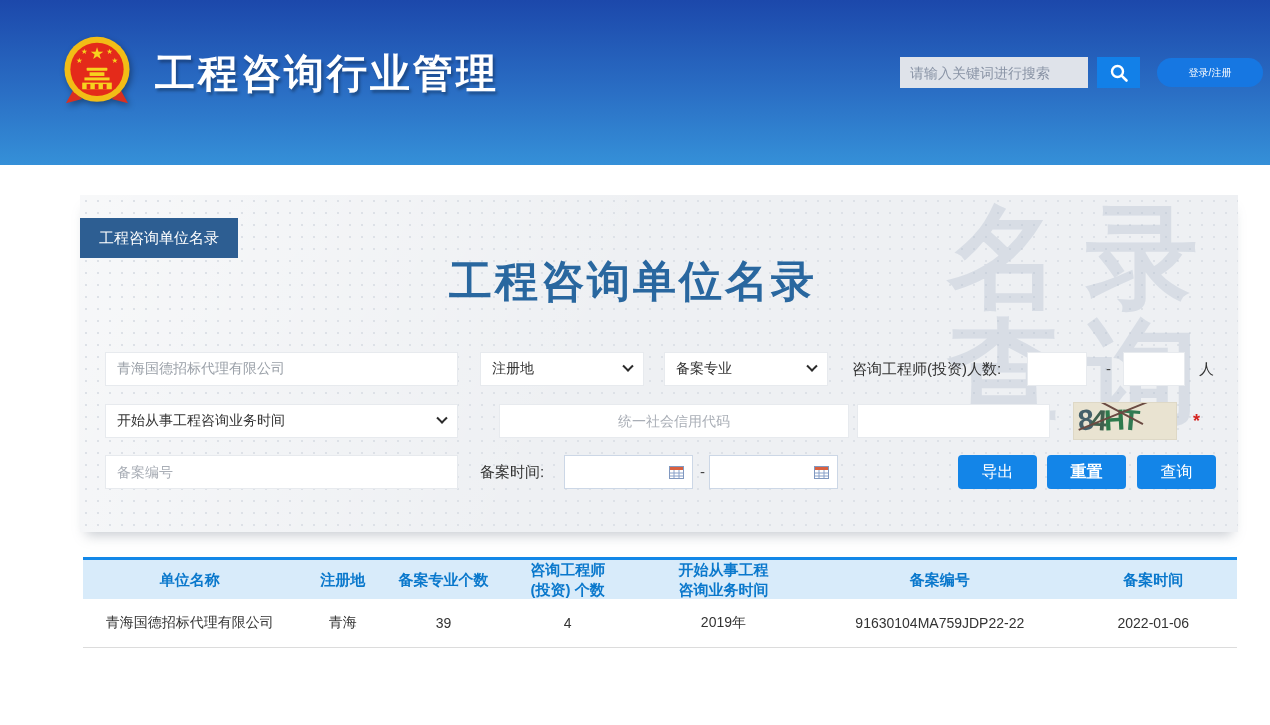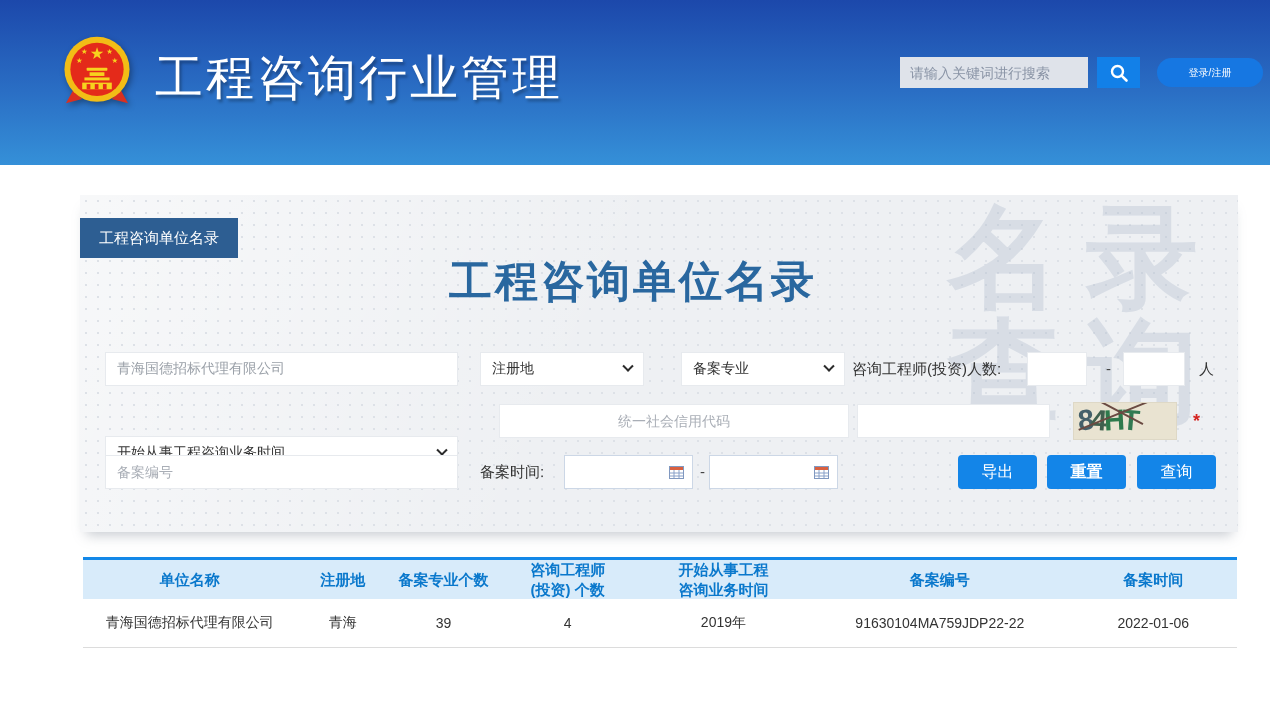--- a/index.html
+++ b/index.html
@@ -4,22 +4,22 @@
 <style>
   * { margin:0; padding:0; box-sizing:border-box; }
   body { background:#fff; font-family:"Liberation Sans", sans-serif; }
   .page { position:relative; width:1270px; height:725px; background:#fff; overflow:hidden; }
 
   
   .hdr { position:absolute; left:0; top:0; width:1270px; height:165px;
          background:linear-gradient(180deg,#1c48ab 0%, #2a6ec4 55%, #3590d8 100%); }
   .emblem { position:absolute; left:60px; top:32px; width:74px; height:82px;
             filter:drop-shadow(2px 3px 3px rgba(0,0,0,.35)); }
-  .site-title { position:absolute; left:155px; top:46px; color:#fff; font-size:48px;
-                font-weight:normal; letter-spacing:3px; text-shadow:2px 3px 3px rgba(0,0,0,.3); }
+  .site-title { position:absolute; left:155px; top:46px; color:#fff; font-size:40px;
+                font-weight:bold; letter-spacing:3px; text-shadow:2px 3px 3px rgba(0,0,0,.3); }
   .searchbox { position:absolute; left:900px; top:57px; display:flex;gap:9px; }
   .searchbox input { width:188px; height:31px; border:none; outline:none; background:#dfe3ea;
                      padding:0 10px; font-size:14px; color:#333; font-family:inherit; }
   .searchbox input::placeholder { color:#8a94a6; }
   .search-btn { width:43px; height:31px; border:none; background:#1280e8; cursor:pointer;
                 display:flex; align-items:center; justify-content:center; }
   .login-btn { position:absolute; left:1157px; top:58px; width:106px; height:29px;
                border:none; border-radius:15px; background:#1677e2; color:#fff;
                font-size:10px; cursor:pointer; font-family:inherit; }
 
@@ -48,28 +48,28 @@
   .ipt::placeholder { color:#a9aeb6; }
   .sel { display:flex; align-items:center; padding:0 11px; cursor:pointer; }
   .sel .txt { flex:1; }
   .chev { width:8px; height:8px; border-right:2px solid #2b2b2b; border-bottom:2px solid #2b2b2b;
           transform:rotate(45deg) translate(-2px,-2px); margin-left:6px; }
   .lbl { position:absolute; line-height:34px; font-size:15px; color:#333; }
   .dash { position:absolute; line-height:34px; font-size:15px; color:#444; }
 
   .company { left:25px; width:353px; color:#9aa0a8; }
   .sel-place { left:400px; width:164px; }
-  .sel-major { left:601px; width:164px; }
+  .sel-major { left:584px; width:164px; }
   .lbl-eng { left:772px; }
   .num1 { left:947px; width:60px; padding:0 6px; }
   .dash1 { left:1026px; }
   .num2 { left:1043px; width:62px; padding:0 6px; }
   .unit { left:1119px; }
 
-  .sel-time { left:25px; width:353px;margin-top:32px; }
+  .sel-time { left:25px; width:353px; }
   .credit { left:419px; width:350px;text-align:center; }
   .capipt { left:777px; width:193px; }
   .captcha { position:absolute; left:993px; top:-2px; width:104px; height:38px; cursor:pointer;
              background:#e9e3d1; border:1px solid #ded8c6; overflow:hidden; }
   .captcha .chars { position:absolute; left:4px; top:1px; font-weight:bold; letter-spacing:-3px; }
   .captcha .c { display:inline-block; font-size:29px; }
   .cap1 { color:#44606a; transform:rotate(-5deg); }
   .cap2 { color:#40604e; transform:rotate(4deg); }
   .cap3 { color:#2e7a4c; transform:rotate(-3deg); font-size:32px; }
   .cap4 { color:#317a52; transform:rotate(5deg); font-size:31px; }

